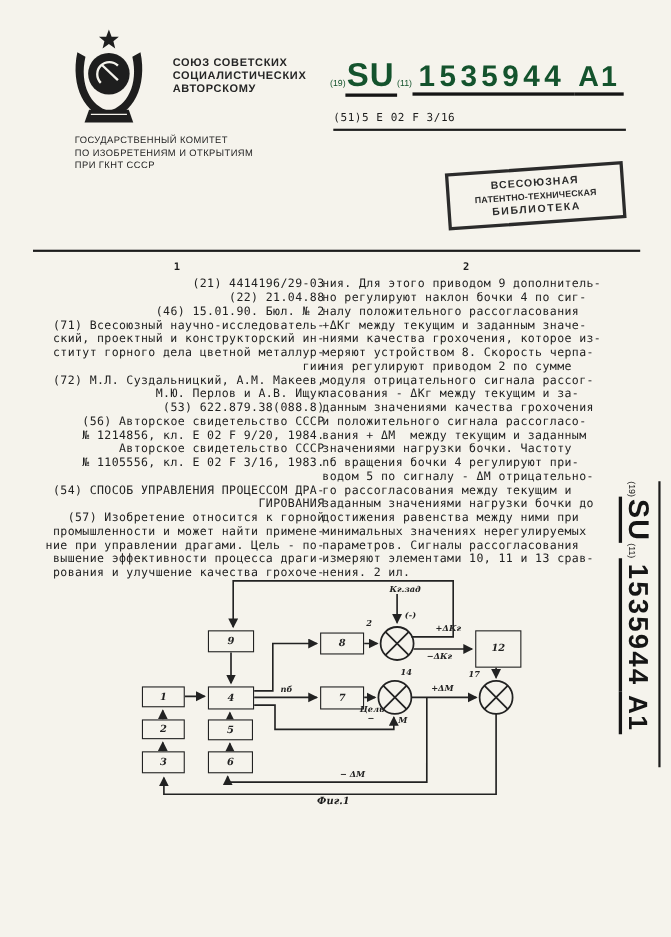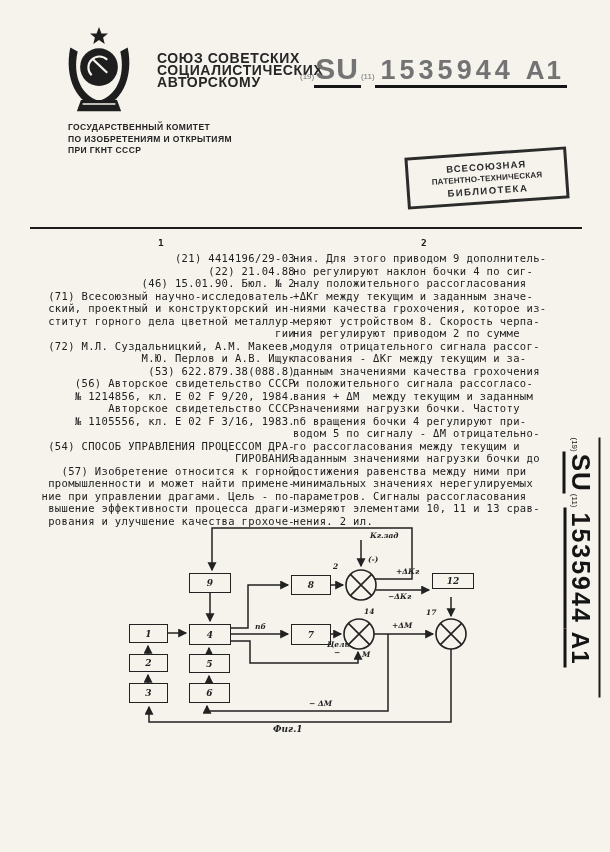--- a/index.html
+++ b/index.html
@@ -2,30 +2,30 @@
 <html><head>
 <meta charset="utf-8">
 <style>
   html,body{margin:0;padding:0;}
   body{width:610px;height:852px;background:#dddbd4;}
   .page{position:relative;width:610px;height:852px;background:#f5f3ec;color:#1c1c1c;
         font-family:"Liberation Sans",sans-serif;overflow:hidden;}
 
   
   .emblem{position:absolute;left:58px;top:26px;}
-  .union{position:absolute;left:157px;top:52px;font-size:14px;font-weight:bold;
+  .union{position:absolute;left:157px;top:52px;font-size:10px;font-weight:bold;
          line-height:12px;letter-spacing:.6px;color:#262626;}
-  .pubrow{position:absolute;left:300px;top:52px;width:280px;white-space:nowrap;color:#737373;}
+  .pubrow{position:absolute;left:300px;top:52px;width:280px;white-space:nowrap;color:#14532d;}
   .pubrow .tiny{font-size:8px;vertical-align:baseline;letter-spacing:0;}
   .pub-su{font-size:30px;font-weight:bold;letter-spacing:1px;border-bottom:3px solid #151515;padding:0 2px 0 1px;}
   .pub-num{font-size:27px;font-weight:bold;letter-spacing:4px;border-bottom:3px solid #151515;padding:0 8px 0 6px;}
   .pub-kind{font-size:26px;font-weight:bold;letter-spacing:2px;border-bottom:3px solid #151515;padding:0 4px;}
   .ipc{position:absolute;left:303px;top:102px;width:266px;font-family:"DejaVu Sans Mono",monospace;
        font-size:10px;border-bottom:2.5px solid #1c1c1c;padding-bottom:4px;letter-spacing:.5px;}
-  .committee{position:absolute;left:68px;top:122px;font-size:8.5px;font-weight:bold;
+  .committee{position:absolute;left:68px;top:122px;font-size:8.5px;font-weight:normal;
              line-height:11.5px;letter-spacing:.4px;color:#242424;}
   .stamp{position:absolute;left:406px;top:152px;width:152px;border:3px solid #2b2b2b;
          transform:rotate(-4deg);text-align:center;padding:6px 2px 5px;font-weight:bold;color:#2b2b2b;}
   .stamp .s1{font-size:9.5px;letter-spacing:1px;}
   .stamp .s2{font-size:8px;letter-spacing:.2px;margin-top:2px;}
   .stamp .s3{font-size:9.5px;letter-spacing:1.5px;margin-top:2px;}
   .doc-title{position:absolute;left:67px;top:160px;font-size:24px;font-weight:bold;
              letter-spacing:2.5px;color:#1a1a1a;}
   .doc-sub{position:absolute;left:68px;top:199px;font-size:11.5px;font-weight:bold;letter-spacing:1px;}
   .bigrule{position:absolute;left:30px;top:227px;width:552px;height:2px;background:#1c1c1c;
@@ -39,21 +39,21 @@
   .col.left{left:33px;width:262px;text-align:right;}
   .col.right{left:293px;width:278px;}
 
   
   .fig{position:absolute;left:105px;top:520px;width:420px;height:240px;}
   .fig svg{position:absolute;left:0;top:0;}
   .blk{position:absolute;border:1.6px solid #222;background:#f5f3ec;display:flex;
        align-items:center;justify-content:center;box-sizing:border-box;
        font:italic bold 9px "DejaVu Serif",serif;color:#222;}
   .dl{position:absolute;font:italic bold 7.5px "DejaVu Serif",serif;color:#222;white-space:nowrap;}
-  .figcap{position:absolute;left:168px;top:204px;width:60px;text-align:left;
+  .figcap{position:absolute;left:168px;top:204px;width:60px;text-align:center;
           font:italic bold 9px "DejaVu Serif",serif;}
 
   
   .vside{position:absolute;left:446px;top:543px;width:260px;height:44px;transform:rotate(90deg);
          white-space:nowrap;border-top:2px solid #1c1c1c;padding-top:3px;color:#151515;}
   .vside .tiny{font-size:8px;}
   .v-su{font-size:26px;font-weight:bold;letter-spacing:1px;border-bottom:3px solid #151515;padding:0 2px;}
   .v-num{font-size:25px;font-weight:bold;letter-spacing:2px;border-bottom:3px solid #151515;padding:0 5px;}
   .v-kind{font-size:24px;font-weight:bold;letter-spacing:1px;border-bottom:3px solid #151515;padding:0 3px;}
 </style>
@@ -76,20 +76,21 @@
   <div class="union">
     <div>СОЮЗ СОВЕТСКИХ</div>
     <div>СОЦИАЛИСТИЧЕСКИХ</div>
     <div>АВТОРСКОМУ</div>
   </div>
 
   <div class="pubrow">
     <span class="tiny">(19)</span><span class="pub-su">SU</span><span class="tiny">(11)</span><span class="pub-num">1535944</span><span class="pub-kind">А1</span>
   </div>
 
+  <div class="ipc">(51)5 Е 02 F 3/16</div>
 
   <div class="committee">
     <div>ГОСУДАРСТВЕННЫЙ КОМИТЕТ</div>
     <div>ПО ИЗОБРЕТЕНИЯМ И ОТКРЫТИЯМ</div>
     <div>ПРИ ГКНТ СССР</div>
   </div>
 
   <div class="stamp">
     <div class="s1">ВСЕСОЮЗНАЯ</div>
     <div class="s2">ПАТЕНТНО-ТЕХНИЧЕСКАЯ</div>
@@ -209,29 +210,29 @@
       </div>
     <div class="blk" style="left:84px;top:53px;width:42px;height:20px">
         <span>9</span>
       </div>
     <div class="blk" style="left:186px;top:55px;width:40px;height:20px">
         <span>8</span>
       </div>
     <div class="blk" style="left:186px;top:104px;width:40px;height:21px">
         <span>7</span>
       </div>
-    <div class="blk" style="left:327px;top:53px;width:42px;height:16px">
+    <div class="blk" style="left:327px;top:53px;width:42px;height:34px">
         <span>12</span>
       </div>
 
     <span class="dl" style="left:228px;top:42px">2</span>
     <span class="dl" style="left:259px;top:87px">14</span>
     <span class="dl" style="left:321px;top:88px">17</span>
 
-    <span class="dl" style="left:265px;top:11px">Кг.зад</span>
+    <span class="dl" style="left:249px;top:11px">Кг.зад</span>
     <span class="dl" style="left:263px;top:35px">(-)</span>
     <span class="dl" style="left:291px;top:47px">+ΔКг</span>
     <span class="dl" style="left:283px;top:72px">−ΔКг</span>
     <span class="dl" style="left:150px;top:102px">nб</span>
     <span class="dl" style="left:222px;top:120px">Цель</span>
     <span class="dl" style="left:229px;top:128px">−</span>
     <span class="dl" style="left:257px;top:130px">М</span>
     <span class="dl" style="left:287px;top:101px">+ΔМ</span>
     <span class="dl" style="left:204px;top:179px">− ΔМ</span>
 

